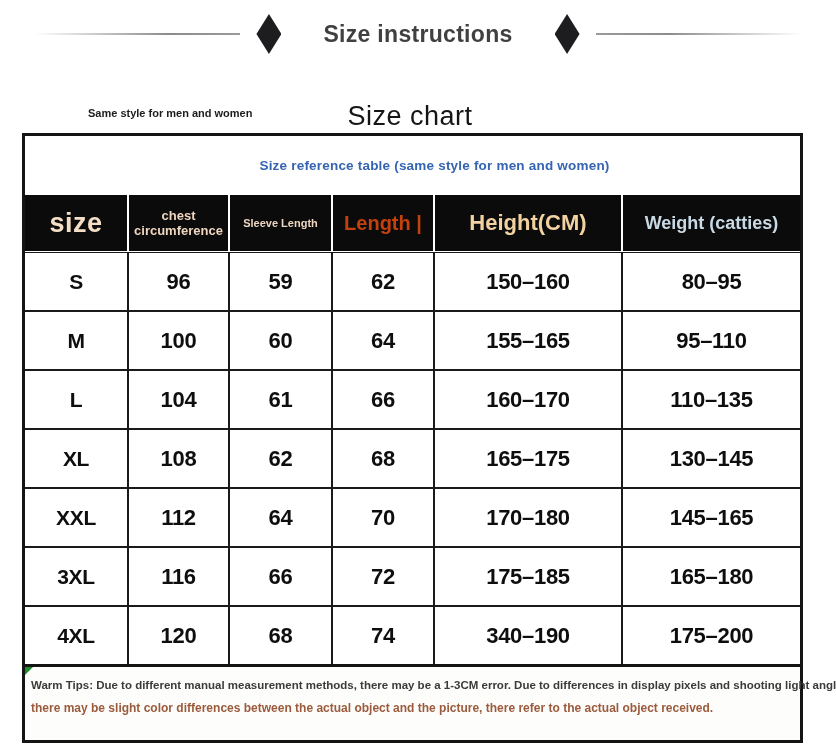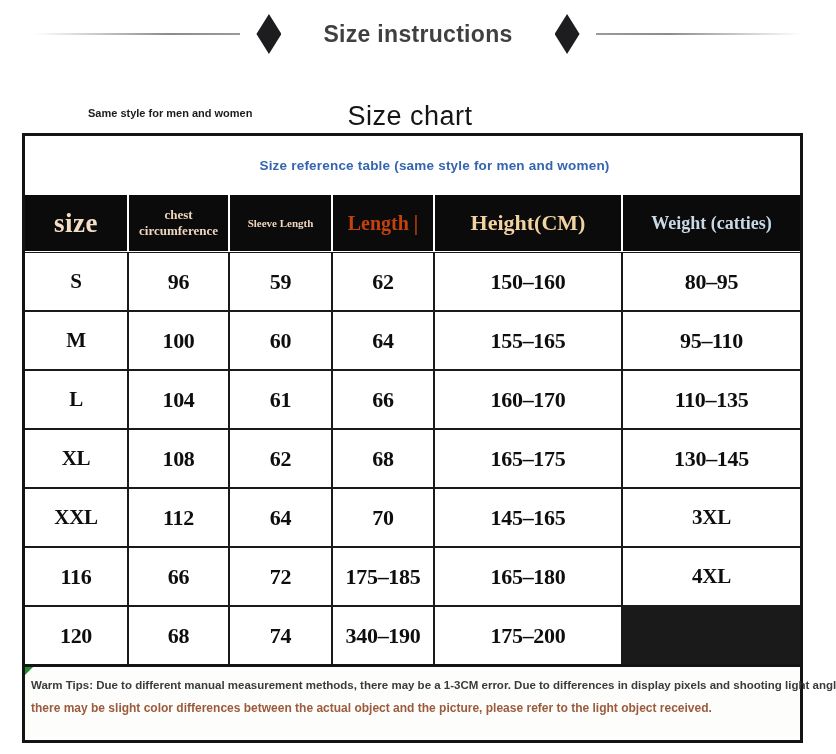--- a/index.html
+++ b/index.html
@@ -52,21 +52,20 @@
     background: #ffffff;
     padding-left: 44px;
   }
   .caption-row span {
     font-size: 13.5px; font-weight: 600; color: #3565b0; letter-spacing: 0.2px;
   }
 
   .grid-cols {
     display: grid;
     grid-template-columns: 102px 99px 101px 100px 186px 1fr;
-    font-family: Liberation Serif, serif;
   }
 
   .header-row {
     flex: 0 0 auto;
     background: #ffffff;
     column-gap: 2px; padding: 1px 0;
   }
   .hcell {
     background: #0b0b0c; height: 56px;
     display: flex; align-items: center; justify-content: center;
@@ -165,34 +164,35 @@
       <div class="cell col0">XL</div>
       <div class="cell col1">108</div>
       <div class="cell col2">62</div>
       <div class="cell col3">68</div>
       <div class="cell col4">165–175</div>
       <div class="cell col5">130–145</div>
       <div class="cell col0">XXL</div>
       <div class="cell col1">112</div>
       <div class="cell col2">64</div>
       <div class="cell col3">70</div>
+      <div class="cell col4">170–180</div>
       <div class="cell col5">145–165</div>
       <div class="cell col0">3XL</div>
       <div class="cell col1">116</div>
       <div class="cell col2">66</div>
       <div class="cell col3">72</div>
       <div class="cell col4">175–185</div>
       <div class="cell col5">165–180</div>
       <div class="cell col0">4XL</div>
       <div class="cell col1">120</div>
       <div class="cell col2">68</div>
       <div class="cell col3">74</div>
       <div class="cell col4">340–190</div>
       <div class="cell col5">175–200</div>
     </div>
 
   <div class="tips-row">
     <div class="corner-marker"></div>
     <div class="tips-line1">Warm Tips: Due to different manual measurement methods, there may be a 1-3CM error. Due to differences in display pixels and shooting light angles,</div>
-    <div class="tips-line2">there may be slight color differences between the actual object and the picture, please refer to the light object received.</div>
+    <div class="tips-line2">there may be slight color differences between the actual object and the picture, there refer to the actual object received.</div>
   </div>
 
 </div>
 
 </body></html>

